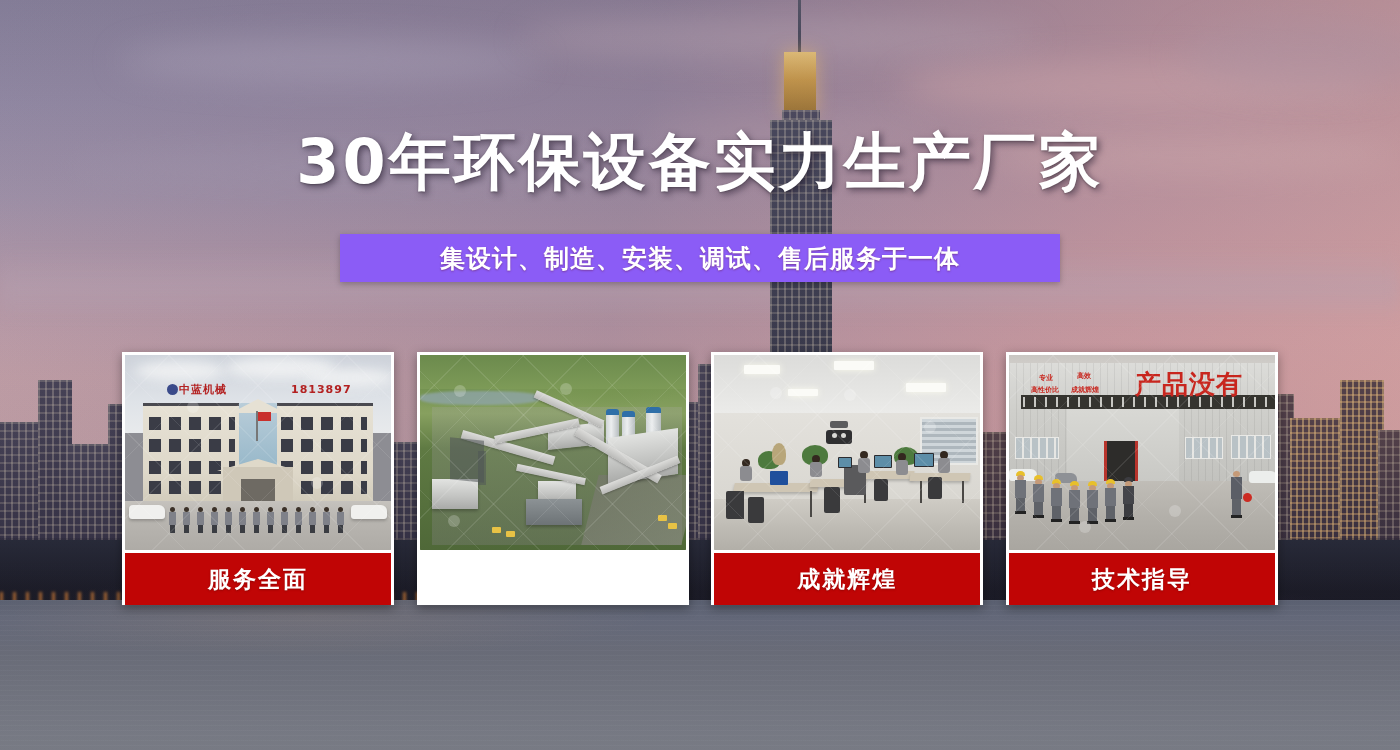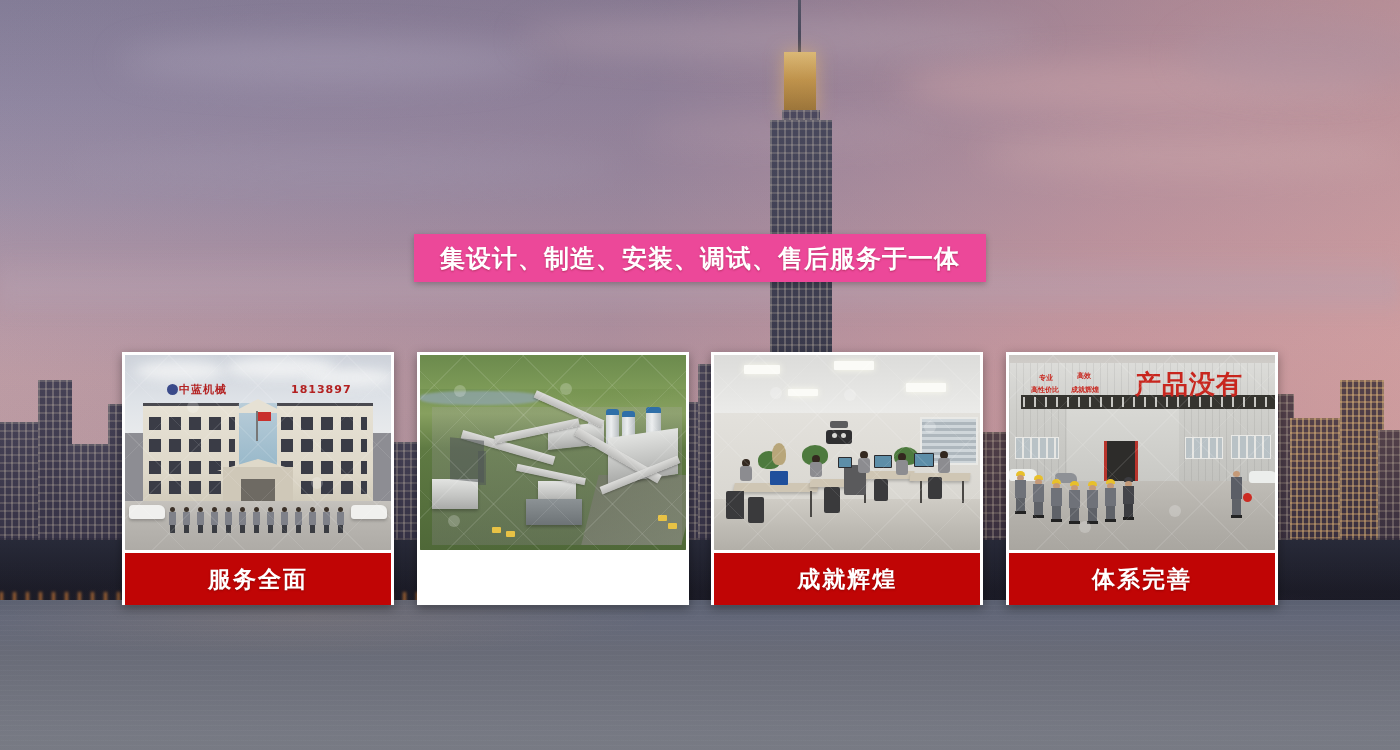--- a/index.html
+++ b/index.html
@@ -155,22 +155,22 @@
     letter-spacing:3px;
     line-height:1.1;
     text-shadow:3px 3px 6px rgba(40,30,50,.55), 0 1px 2px rgba(0,0,0,.3);
     white-space:nowrap;
   }
 
   
   .subbanner {
     position:absolute; left:50%; transform:translateX(-50%);
     top:234px;
-    width:572px; height:48px;
-    background:#ec4899;
+    width:720px; height:48px;
+    background:#8b5cf6;
     display:flex; align-items:center; justify-content:center;
     box-shadow:0 2px 6px rgba(0,0,0,.25);
   }
   .subbanner-text {
     color:#ffffff;
     font-size:25px;
     font-weight:bold;
     letter-spacing:1px;
     white-space:nowrap;
     text-shadow:0 1px 2px rgba(90,0,0,.35);
@@ -511,20 +511,21 @@
       <div class="trees"></div>
       <div class="shorelights"></div>
       <div class="shorelights2"></div>
       <div class="water"></div>
       <div class="water-sheen"></div>
     </div>
 
     <div class="bg-tint"></div>
   </div>
 
+  <div class="headline">30年环保设备实力生产厂家</div>
 
   <div class="subbanner">
     <span class="subbanner-text">集设计、制造、安装、调试、售后服务于一体</span>
   </div>
 
   <div class="cards">
 
     <div class="card">
       <div class="card-photo">
         <div class="p1-sky"></div>
@@ -825,18 +826,18 @@
             <div class="body" style="top:6px;height:22px;"></div>
             <div class="legs" style="top:28px;height:16px;"></div>
             <div class="shoe" style="top:44px;"></div>
         </div>
         <div class="p4-helmet-red" style="left:234px; top:138px;"></div>
         <div class="wm"></div>
         <div class="wm-dot" style="left:160px;top:150px;"></div>
         <div class="wm-dot" style="left:70px; top:166px;"></div>
       </div>
       <div class="card-label">
-        <span>体系完善</span>
+        <span>技术指导</span>
       </div>
     </div>
 
   </div>
 </div>
 
 </body></html>

